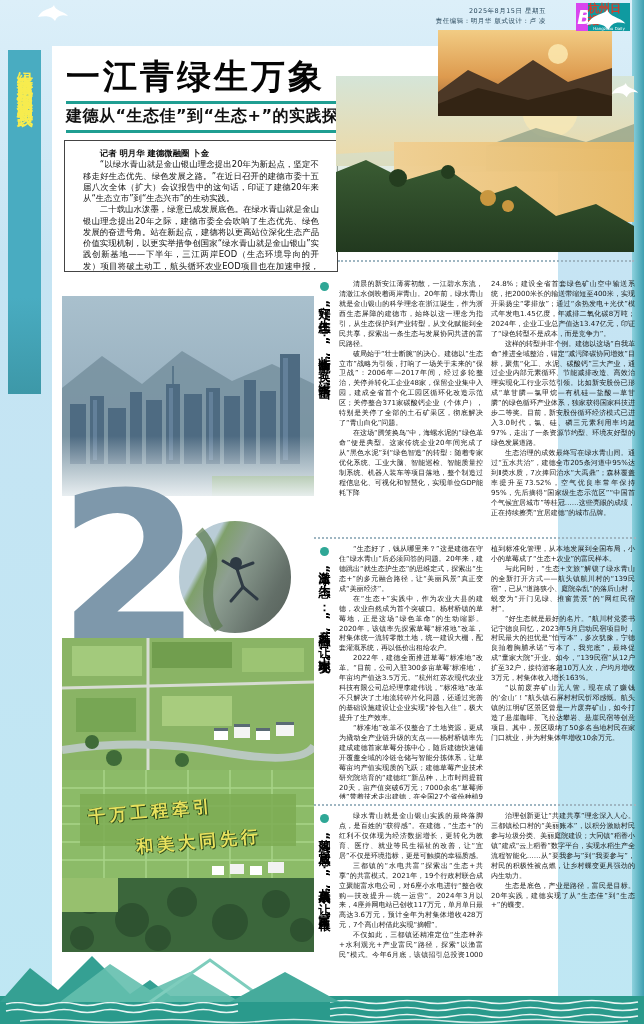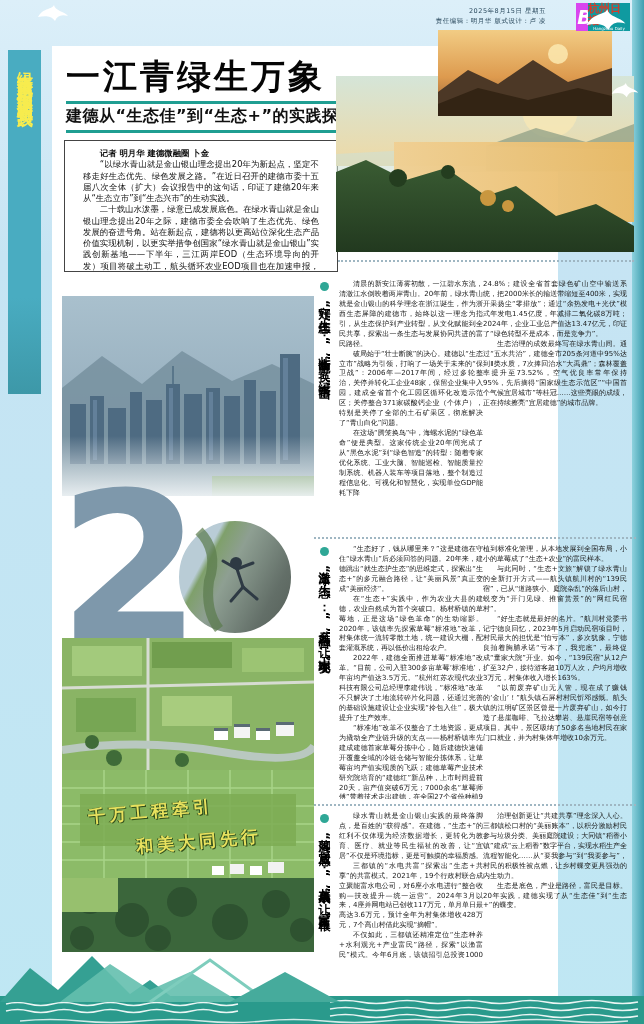--- a/index.html
+++ b/index.html
@@ -49,21 +49,21 @@
   .crop-line.c2{left:74px;top:60px;font-size:17px;}
   
   .sep-top{position:absolute;left:286px;top:214px;width:296px;border-top:2px dotted #9fb6c2;}
   .sections{position:absolute;left:262px;top:234px;width:322px;}
   .sep{border-top:2px dotted #9fb6c2;margin:5px 0 6px;}
   .section{display:flex;overflow:hidden;}
   .section.s1{height:252px;} .section.s2{height:254px;} .section.s3{height:148px;}
   .sec-head{flex:0 0 20px;display:flex;flex-direction:column;align-items:center;}
   .sec-dot{width:9px;height:9px;border-radius:50%;background:#2fa796;margin:2px 0 6px;}
   .sec-title{writing-mode:vertical-rl;font-size:12px;font-weight:900;letter-spacing:1.5px;color:#000;}
-  .sec-cols{flex:1;display:flex;gap:0;margin-left:5px;}
+  .sec-cols{flex:1;display:flex;gap:8px;margin-left:5px;}
   .col{width:144px;}
   .col p{font-size:7px;line-height:1.42;text-align:justify;text-indent:2em;margin:0;color:#191919;}
   .col p.cont{text-indent:0;}
   
   .edge-right{position:absolute;right:0;top:0;width:12px;height:996px;z-index:2;
               background:linear-gradient(90deg,#8ed2de,#3f9fb0);}
   .band{position:absolute;left:0;top:996px;width:644px;height:28px;background:#2a9a8c;z-index:4;}
   .mountains{position:absolute;left:0;top:944px;width:360px;height:58px;z-index:5;}
 </style>
 </head>
@@ -283,20 +283,21 @@
         <div class="sec-title">守好“生态佳”：“壮士断腕”换“绿水青山”</div>
       </div>
       <div class="sec-cols">
         <div class="col">
           <p>清晨的新安江薄雾初散，一江碧水东流，清澈江水倒映着两岸青山。20年前，绿水青山就是金山银山的科学理念在浙江诞生，作为浙西生态屏障的建德市，始终以这一理念为指引，从生态保护到产业转型，从文化赋能到全民共享，探索出一条生态与发展协同共进的富民路径。</p>
           <p>破局始于“壮士断腕”的决心。建德以“生态立市”战略为引领，打响了一场关于未来的“保卫战”：2006年—2017年间，经过多轮整治，关停并转化工企业48家，保留企业集中入园，建成全省首个化工园区循环化改造示范区；关停整合371家碳酸钙企业（个体户），特别是关停了全部的土石矿采区，彻底解决了“青山白化”问题。</p>
           <p>在这场“腾笼换鸟”中，海螺水泥的“绿色革命”便是典型。这家传统企业20年间完成了从“黑色水泥”到“绿色智造”的转型：随着专家优化系统、工业大脑、智能巡检、智能质量控制系统、机器人装车等项目落地，整个制造过程信息化、可视化和智慧化，实现单位GDP能耗下降</p>
         </div>
         <div class="col">
           <p class="cont">24.8%；建设全省首套绿色矿山空中输送系统，把2000米长的输送带缩短至400米，实现开采扬尘“零排放”；通过“余热发电+光伏”模式年发电1.45亿度，年减排二氧化碳8万吨；2024年，企业工业总产值达13.47亿元，印证了“绿色转型不是成本，而是竞争力”。</p>
+          <p>这样的转型并非个例。建德以这场“自我革命”推进全域整治，锚定“减污降碳协同增效”目标，聚焦“化工、水泥、碳酸钙”三大产业，通过企业内部元素循环、节能减排改造、高效治理实现化工行业示范引领。比如新安股份已形成“草甘膦—氯甲烷—有机硅—盐酸—草甘膦”的绿色循环产业体系，独家获得国家科技进步二等奖。目前，新安股份循环经济模式已进入3.0时代，氯、硅、磷三元素利用率均超97%，走出了一条资源节约型、环境友好型的绿色发展道路。</p>
           <p>生态治理的成效最终写在绿水青山间。通过“五水共治”，建德全市205条河道中95%达到Ⅱ类水质，7次捧回治水“大禹鼎”；森林覆盖率提升至73.52%，空气优良率常年保持95%，先后摘得“国家级生态示范区”“中国首个气候宜居城市”等桂冠……这些亮眼的成绩，正在持续擦亮“宜居建德”的城市品牌。</p>
         </div>
       </div>
     </div>
     <div class="sep"></div>
     <div class="section s2">
       <div class="sec-head">
         <div class="sec-dot"></div>
         <div class="sec-title">激活“生态+”：“多元融合”让“山水变现”</div>
       </div>

